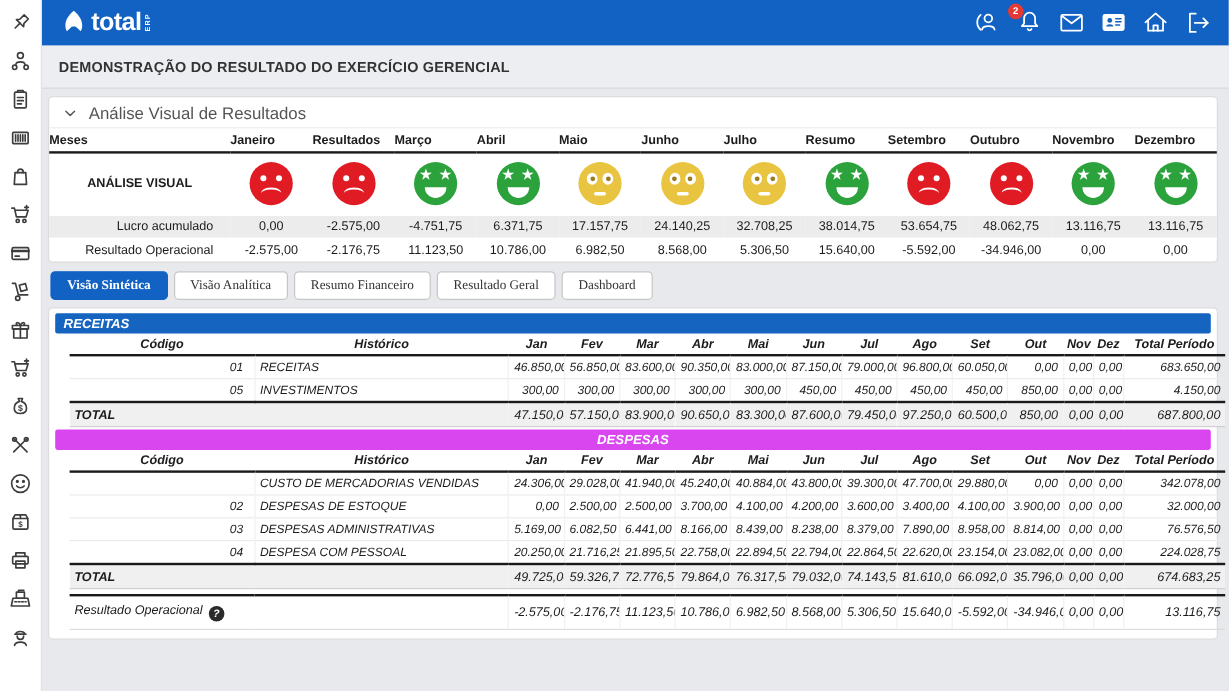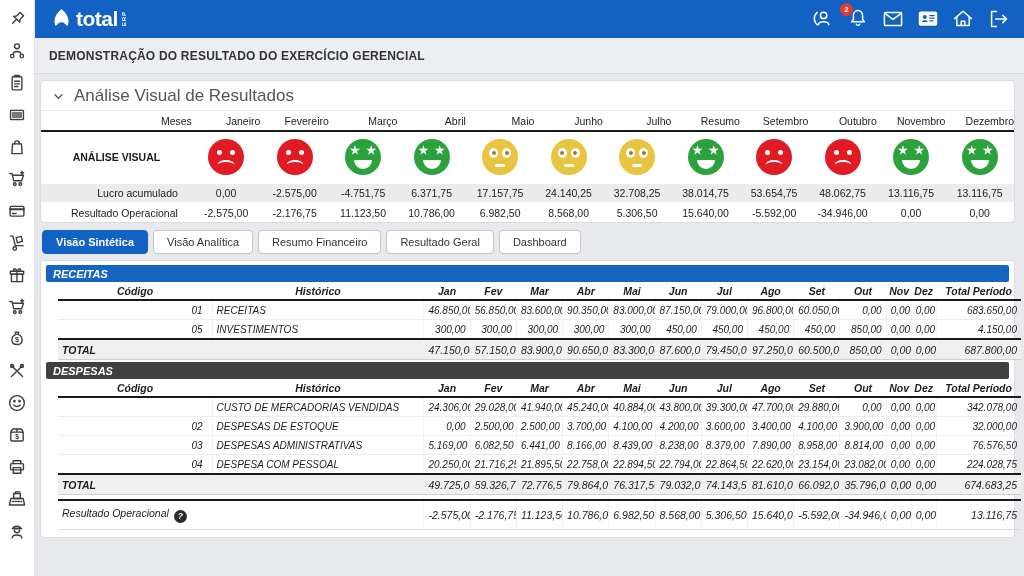--- a/index.html
+++ b/index.html
@@ -31,27 +31,27 @@
   
   .title-bar{grid-column:2;grid-row:2;background:#eceef1;border-bottom:1px solid #d8dadd;
     display:flex;align-items:center;padding:0 14px;font-size:12px;font-weight:bold;
     color:#333;letter-spacing:.2px;}
 
   
   .content{grid-column:2;grid-row:3;padding:6px 9px 0 5px;overflow:hidden;}
   .panel{background:#fff;border:1px solid #dcdcdc;border-radius:4px;}
 
   .section-head{display:flex;align-items:center;gap:9px;padding:5px 11px 4px;color:#555;
-    font-size:17px;cursor:pointer;border-bottom:1px solid #ededed;}
+    font-size:14px;cursor:pointer;border-bottom:1px solid #ededed;}
   .chev svg{width:13px;height:13px;display:block;}
 
   
   .visual-table{width:100%;border-collapse:collapse;table-layout:fixed;}
-  .visual-table th{font-size:10.5px;font-weight:normal;color:#1c1c1c;padding:4px 0 3px;
-    border-bottom:2px solid #1a1a1a;text-align:right;}
+  .visual-table th{font-size:10.5px;font-weight:bold;color:#1c1c1c;padding:4px 0 3px;
+    border-bottom:2px solid #1a1a1a;text-align:left;}
   .faces-row td{padding:7px 0;text-align:center;}
   .vt-label{text-align:right;padding-right:14px;font-size:10.5px;color:#1c1c1c;}
   .vt-facelabel{text-align:center;font-size:10.5px;font-weight:bold;color:#1c1c1c;}
   .visual-table td.num{font-size:10.5px;text-align:center;padding:3px 0;color:#1c1c1c;}
   .visual-table tr.alt{background:#ececec;border-top:2px solid #fff;border-bottom:2px solid #fff;}
 
   
   .face{width:36px;height:36px;border-radius:50%;margin:0 auto;position:relative;}
   .face.sad{background:#e01b24;}
   .face.star{background:#2ba23c;}
@@ -67,30 +67,30 @@
     border-radius:0 0 18px 18px;}
   .face .ne{top:9px;width:9px;height:10px;border-radius:50%;background:#fff;}
   .face .ne.nl{left:7px}.face .ne.nr{right:7px}
   .face .ne:after{content:"";position:absolute;top:2.5px;left:2.5px;width:4px;height:4px;
     border-radius:50%;background:#9c7c20;}
   .m-flat{bottom:8px;left:50%;transform:translateX(-50%);width:10px;height:3px;background:#fff;
     border-radius:2px;}
 
   
   .tabs{display:flex;gap:5px;margin:7px 2px 6px;}
-  .tab{font-family:Liberation Sans, sans-serif;font-size:11px;padding:5px 13px;background:#fff;
+  .tab{font-family:Liberation Serif, serif;font-size:11px;padding:5px 13px;background:#fff;
     border:1px solid #c6c6c6;border-radius:4px;color:#333;cursor:pointer;}
   .tab.active{background:#1262c4;border-color:#1262c4;color:#fff;font-weight:bold;}
 
   
   .detail-panel{padding:4px 5px 7px;display:flex;flex-direction:column;gap:2px;font-style:italic;}
   .band{height:17px;display:flex;align-items:center;padding:0 7px;color:#fff;font-size:11px;
     font-weight:bold;border-radius:2px;}
   .band.blue{background:#1565c0;}
-  .band.red{background:#404040;}
+  .band.red{background:#d946ef;justify-content:center;}
 
   .dt{width:100%;border-collapse:collapse;table-layout:fixed;margin-left:12px;}
   .dt th{font-size:10.5px;font-weight:bold;color:#1c1c1c;padding:3px 3px 2px;
     border-bottom:2px solid #1a1a1a;text-align:center;white-space:nowrap;}
   .dt td{font-size:10px;padding:3.5px 4px;border-bottom:1px solid #ececec;color:#1c1c1c;
     white-space:nowrap;overflow:hidden;}
   .dt td.cod{text-align:right;padding-right:9px;}
   .dt td.hist{text-align:left;border-left:1px solid #f1f1f1;}
   .dt td.val,.dt td.tot{text-align:right;border-left:1px solid #f1f1f1;}
   .dt tr.total-row td{border-top:2px solid #1a1a1a;background:#f0f0f0;font-size:10.5px;
@@ -273,21 +273,21 @@
           <col style="width:7.0416%">
           <col style="width:7.0416%">
           <col style="width:7.0416%">
           <col style="width:7.0416%">
           <col style="width:7.0416%">
         </colgroup>
         <tbody>
           <tr>
             <th class="lbl">Meses</th>
             <th>Janeiro</th>
-            <th>Fevereiro</th>
+            <th>Resultados</th>
             <th>Março</th>
             <th>Abril</th>
             <th>Maio</th>
             <th>Junho</th>
             <th>Julho</th>
             <th>Resumo</th>
             <th>Setembro</th>
             <th>Outubro</th>
             <th>Novembro</th>
             <th>Dezembro</th>

